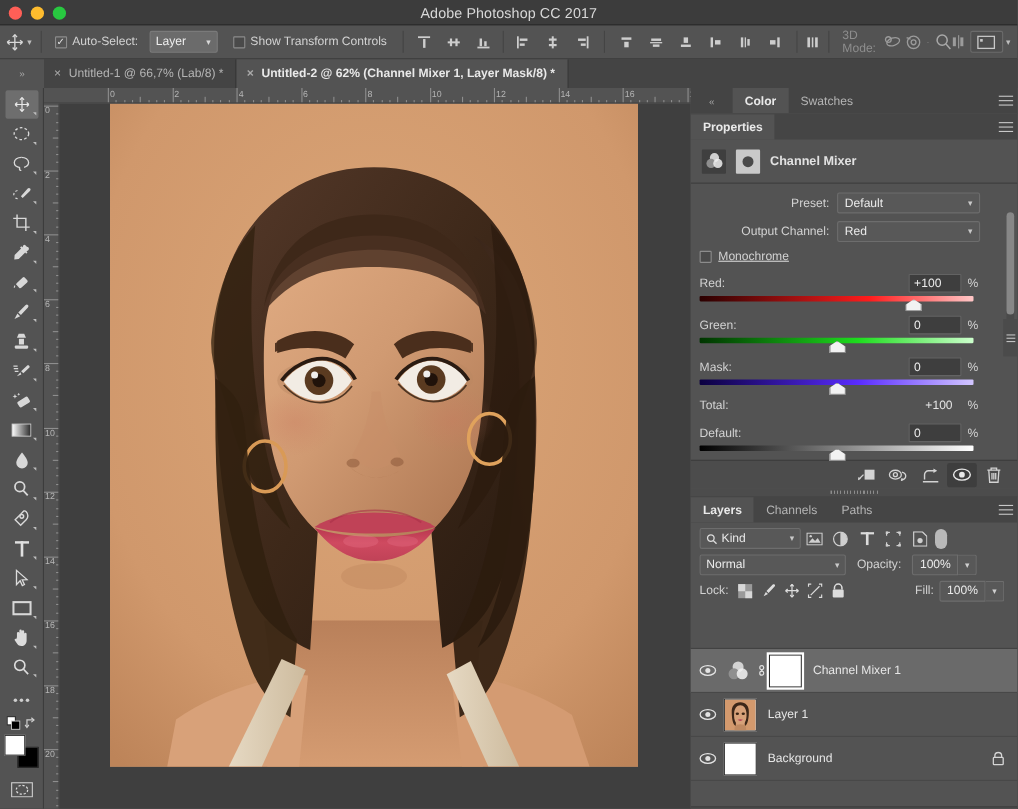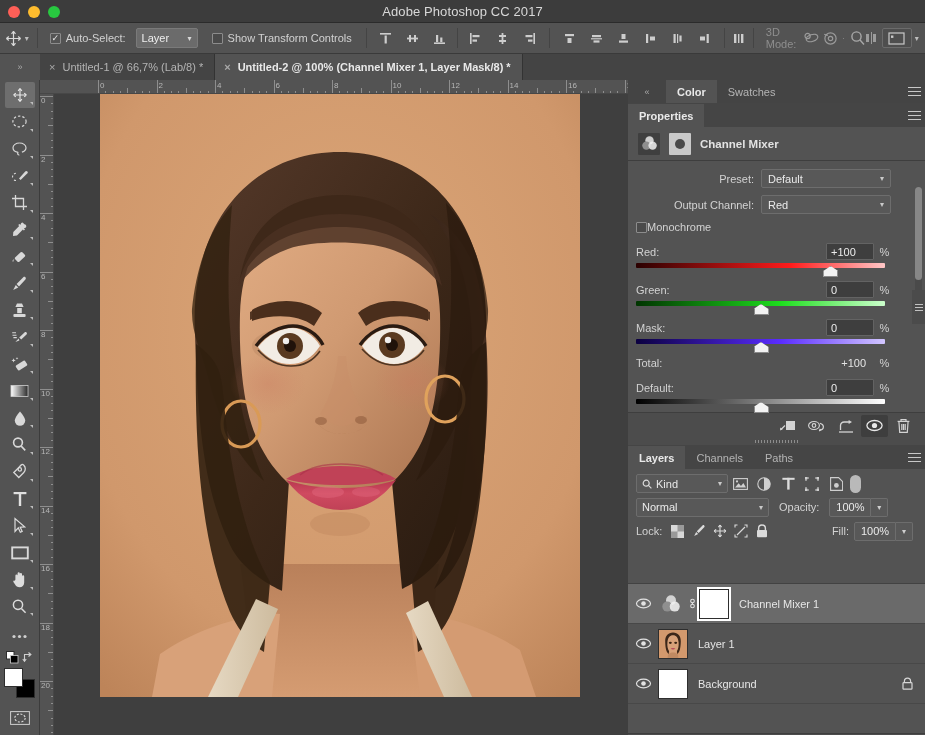--- a/index.html
+++ b/index.html
@@ -104,37 +104,37 @@
   .ptab.active{ background:#535353; color:#e9e9e9; font-weight:bold; }
   .ptab.inactive{ color:#b4b4b4; }
   #colorstrip .fill{ flex:1; height:23px; }
   .hamb { width:22px;height:23px;display:flex;align-items:center;justify-content:center; }
   .hamb span{ display:block;width:13px;height:1px;background:#c8c8c8;box-shadow:0 4px 0 #c8c8c8, 0 -4px 0 #c8c8c8;}
 
   #propspanel { position:relative; background:#535353; }
   #propstabs { height:24px; background:#454545; display:flex; align-items:flex-end; }
   #propstabs .ptab.active{ background:#535353; }
   #propshead {
-    height:34px; display:flex; align-items:center; gap:9px; padding-left:10px;
+    height:40px; display:flex; align-items:center; gap:9px; padding-left:10px;
     background:#535353; border-bottom:1px solid #3e3e3e;
   }
   .adjicon { width:22px;height:22px;background:#3f3f3f;display:flex;align-items:center;justify-content:center;border-radius:1px;}
   .maskicon{ width:22px;height:22px;background:#c9c9c9;display:flex;align-items:center;justify-content:center;border-radius:1px;}
   .maskicon .dot{ width:10px;height:10px;border-radius:50%;background:#4a4a4a;}
   #propshead .ttl { font-size:11.5px; font-weight:bold; color:#e2e2e2; }
 
   #propsbody { padding:8px 12px 4px 8px; position:relative; }
   .prow { display:flex; align-items:center; margin-bottom:7px; }
   .plabel { font-size:11px; color:#d2d2d2; text-align:right; }
   .psel {
     flex:1; height:19px; background:#585858; border:1px solid #6d6d6d; border-radius:2px;
     display:flex; align-items:center; justify-content:space-between; padding:0 6px; color:#eaeaea; font-size:11px; margin-left:7px;
   }
   .psel .cv{ font-size:8px; color:#c9c9c9; }
-  .mono-row{ display:flex; align-items:center; margin:3px 0 10px 0; }
+  .mono-row{ display:flex; align-items:center; gap:6px; margin:3px 0 10px 0;text-decoration:underline; }
   .sliderow-lab { display:flex; align-items:center; justify-content:space-between; margin-bottom:3px; }
   .slval {
     width:48px;height:17px;background:#3e3e3e;border:1px solid #636363;border-radius:1px;
     color:#ececec;font-size:11px;display:flex;align-items:center;padding-left:4px;
   }
   .pct{ font-size:11px;color:#d2d2d2; width:13px; text-align:center; }
   .track { height:5px; border-radius:1px; position:relative; margin-bottom:13px; }
   .track.red{ background:linear-gradient(to right,#2a0000,#ff1c1c 62%,#ffc7c7); }
   .track.green{ background:linear-gradient(to right,#003400,#1edd1e 58%,#ccffcc); }
   .track.blue{ background:linear-gradient(to right,#0b0040,#5a2cff 58%,#d2c6ff); }
@@ -404,21 +404,21 @@
 </div>
 
 <div id="tabbar">
   <div id="leftcollapse">»</div>
   <div class="doctab inactive">
     <span class="tabx">×</span>
     <span>Untitled-1 @ 66,7% (Lab/8) *</span>
   </div>
   <div class="doctab active">
     <span class="tabx">×</span>
-    <span>Untitled-2 @ 100% (Channel Mixer 1, Layer Mask/8) *</span>
+    <span>Untitled-2 @ 62% (Channel Mixer 1, Layer Mask/8) *</span>
   </div>
   <div id="tabfill"></div>
 </div>
 
 <div id="main">
 
   <div id="toolbar">
     <div class="tool sel">
       <svg width="16" height="16" viewBox="0 0 17 17">
           <g stroke="#e8e8e8" stroke-width="1.2" fill="none">

